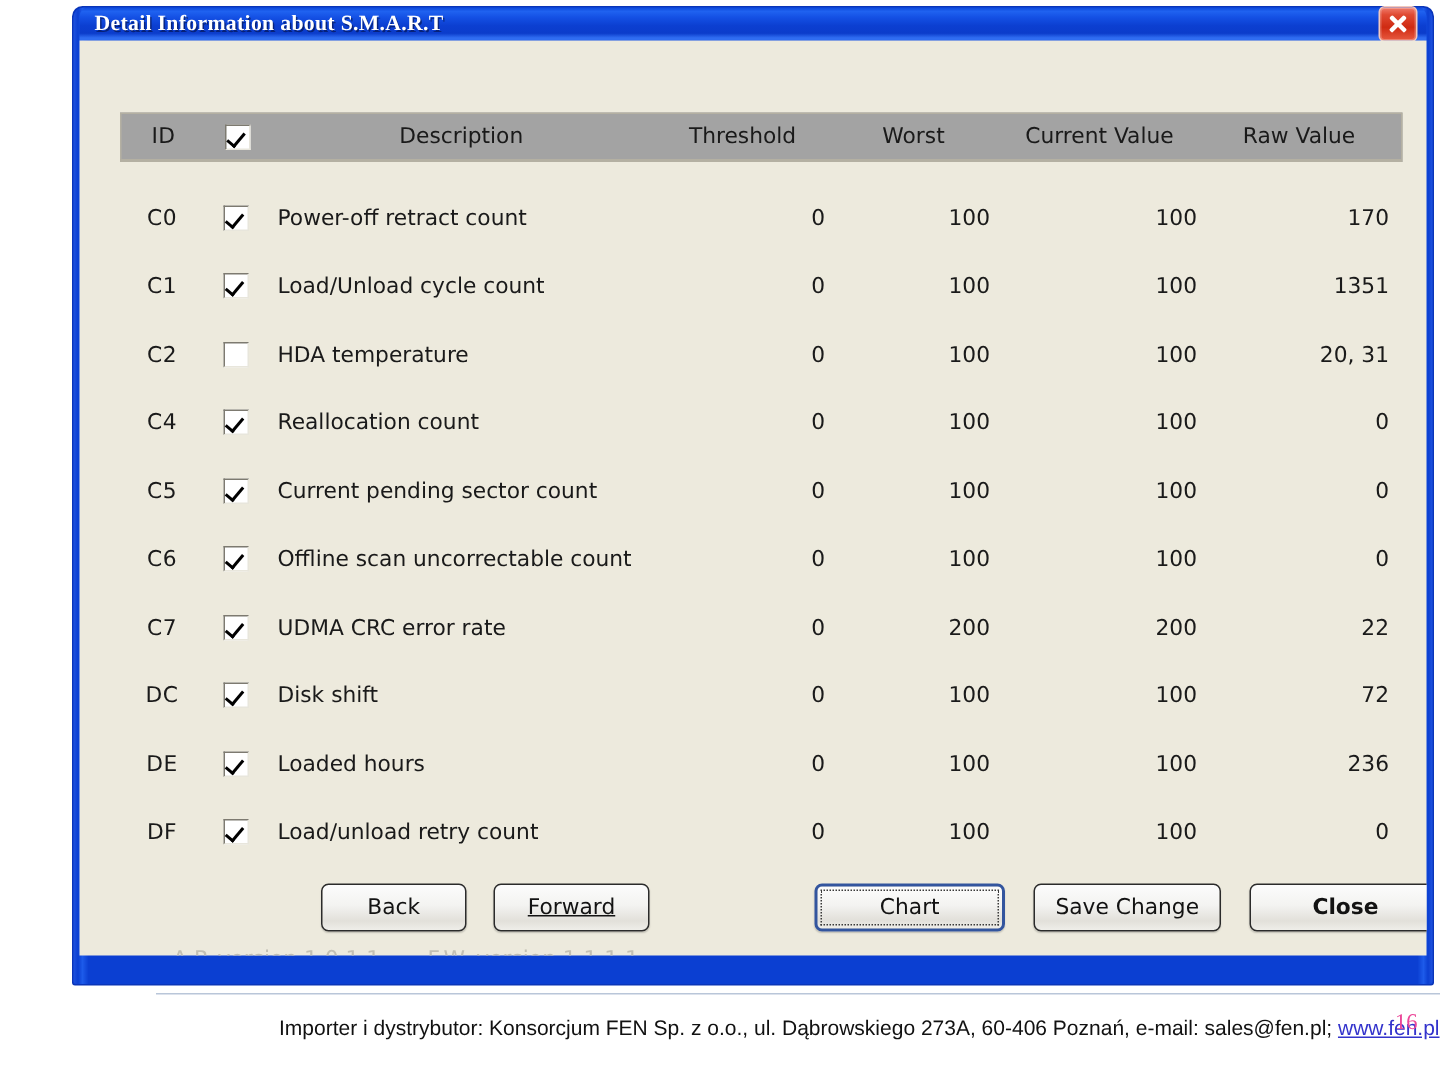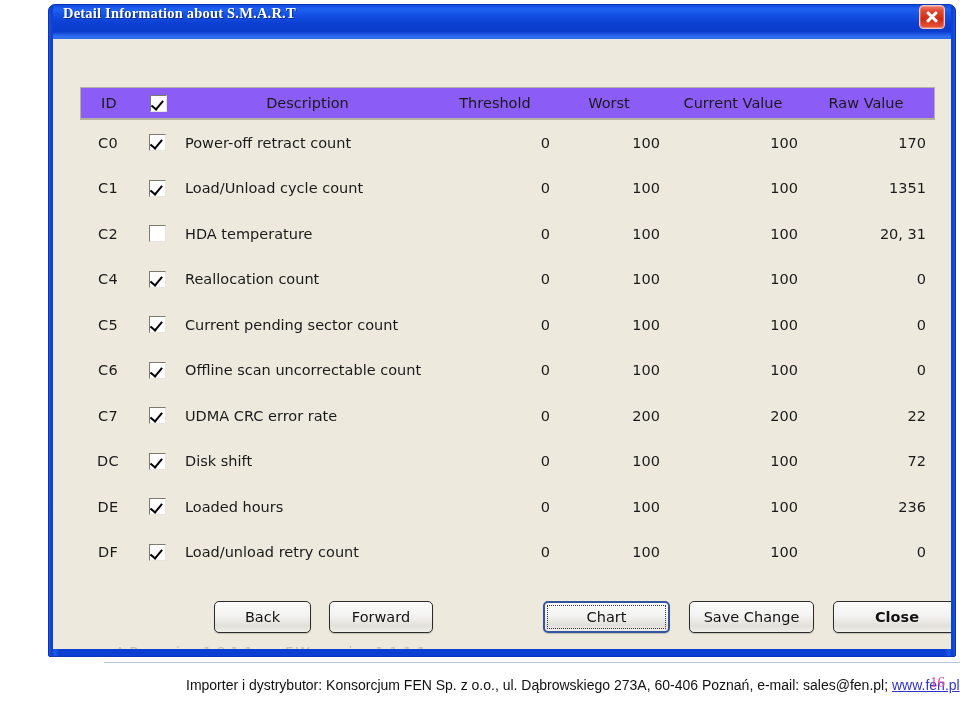--- a/index.html
+++ b/index.html
@@ -36,31 +36,32 @@
     inset: 0;
     border-radius: 7px 7px 2px 2px;
     background: linear-gradient(to right, #1f52de 0%, #0b3fd2 3px, #1d5bea 6px, #0b3fd2 10px, #0b3fd2 calc(100% - 10px), #1d5bea calc(100% - 6px), #0b3fd2 calc(100% - 3px), #1f52de 100%);
     z-index: 0;
   }
 
   
   #titlebar {
     position: relative;
     z-index: 2;
-    height: 34px;
+    height: 22px;
     border-radius: 6px 6px 0 0;
     background: linear-gradient(to bottom,
         #0e49db 0%,
         #1f62f0 12%,
         #1450e4 30%,
         #0c3fd1 55%,
         #0b3ccb 78%,
         #2f6df2 92%,
         #2f6df2 100%);
     display: flex;
+    align-items: center;
     padding: 0 4px 0 10px;
     box-sizing: border-box;
   }
   #title-text {
     color: #ffffff;
     font-size: 14.5px;
     font-weight: bold;
     font-family: "Liberation Serif", serif;
     letter-spacing: 0.2px;
     white-space: nowrap;
@@ -108,26 +109,26 @@
     left: 27px;
     top: 48px;
     width: 855px;
   }
   .hdr-row {
     display: flex;
     align-items: center;
     height: 33px;
     border: 1px solid #b4b0a2;
     border-bottom: 2px solid #b4b0a2;
-    background: #8b5cf6;
+    background: #a3a3a3;
     box-sizing: border-box;
   }
   .data-row {
     display: flex;
-    align-items: center;
+    align-items: flex-end;
     height: 45.5px;
     box-sizing: border-box;
   }
   .c-id {
     width: 56px;
     text-align: center;
     font-size: 14.5px;
     color: #1a1a1a;
     font-family: "DejaVu Sans", sans-serif;
     letter-spacing: 0.3px;
@@ -242,21 +243,21 @@
     border: 2px solid #33559e;
     box-shadow: 0 1px 1px rgba(0,0,0,0.18);
   }
   .btn.default .inner-focus {
     position: absolute;
     inset: 2px;
     border: 1px dotted #3a3a3a;
     pointer-events: none;
   }
   #btn-back     { left: 161px; width: 97px; }
-  #btn-forward  { left: 276px; width: 104px; }
+  #btn-forward  { left: 276px; width: 104px; text-decoration: underline; }
   #btn-chart    { left: 490px; width: 127px; }
   #btn-save     { left: 636px; width: 125px; }
   #btn-close    { left: 780px; width: 128px; font-weight: bold; }
 
   
   .ver-label {
     position: absolute;
     top: 605px;
     font-size: 14.5px;
     color: #c3c0b4;

